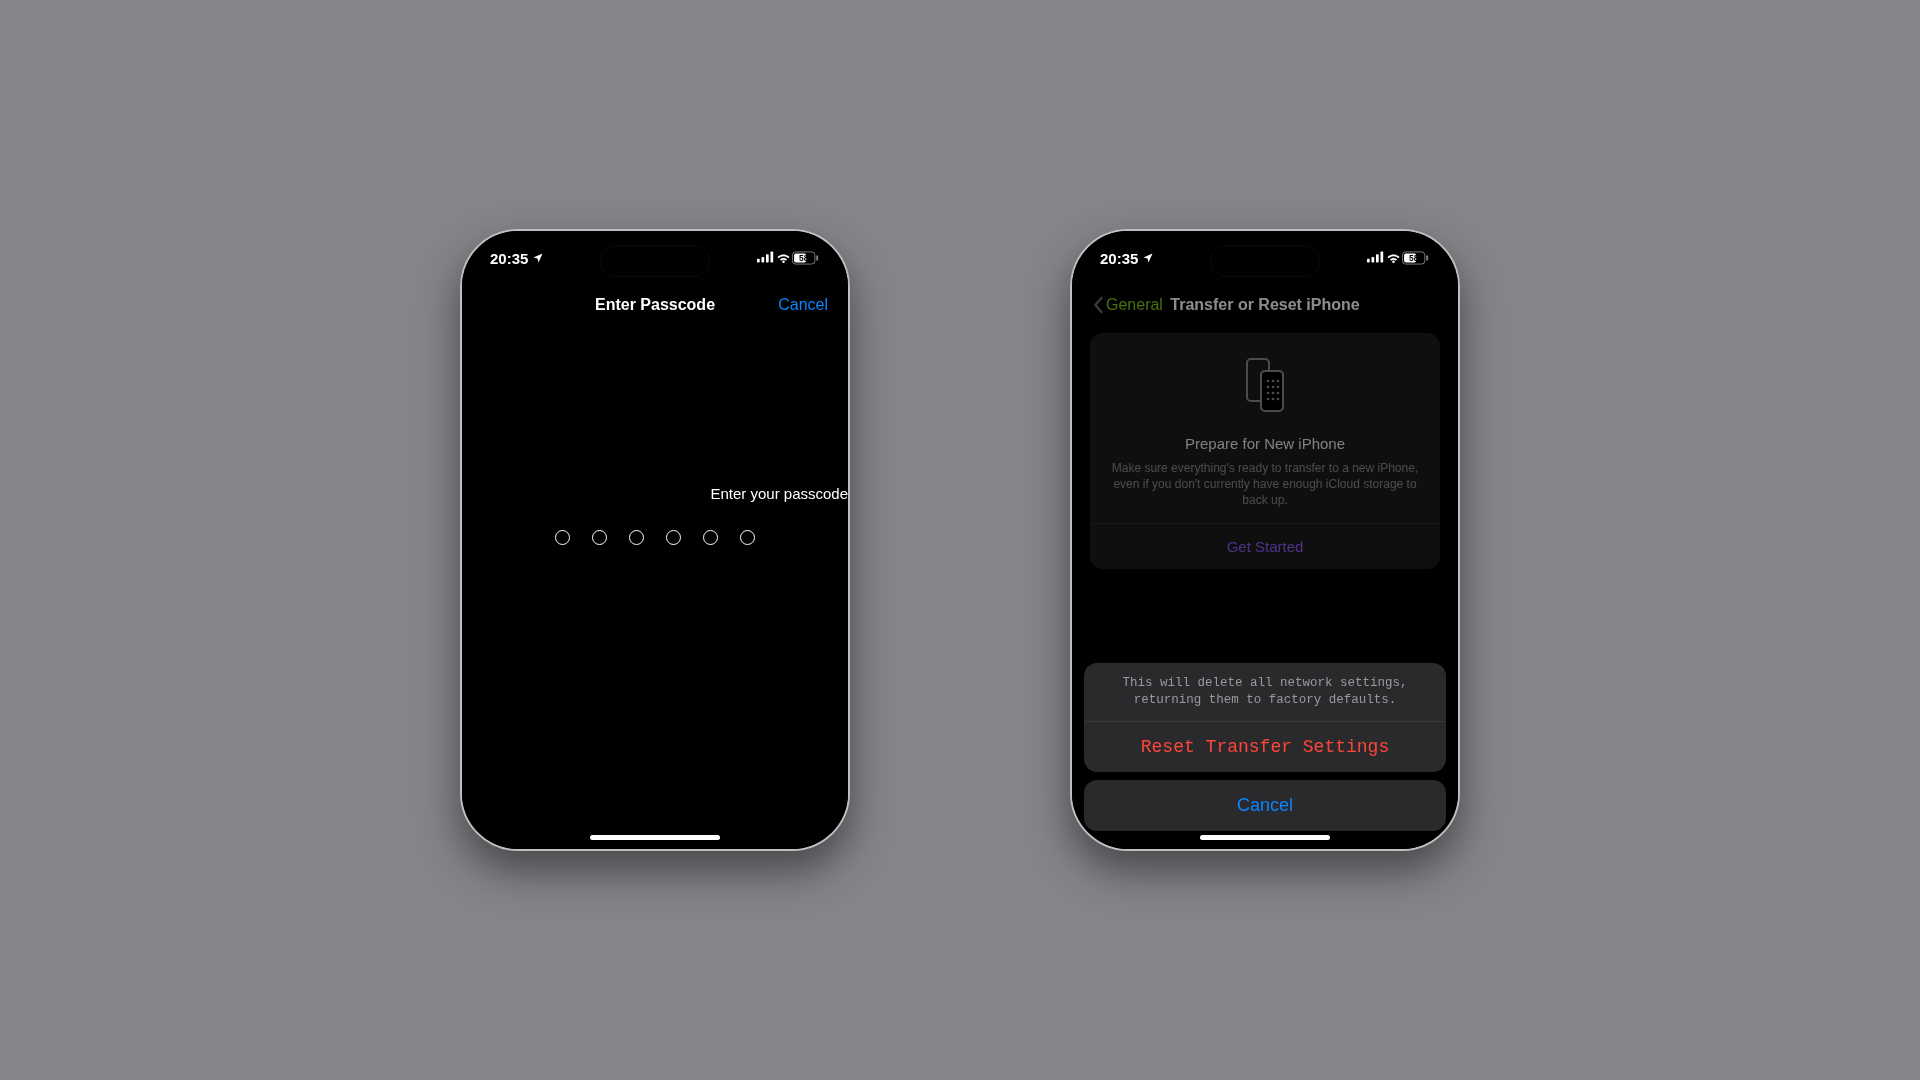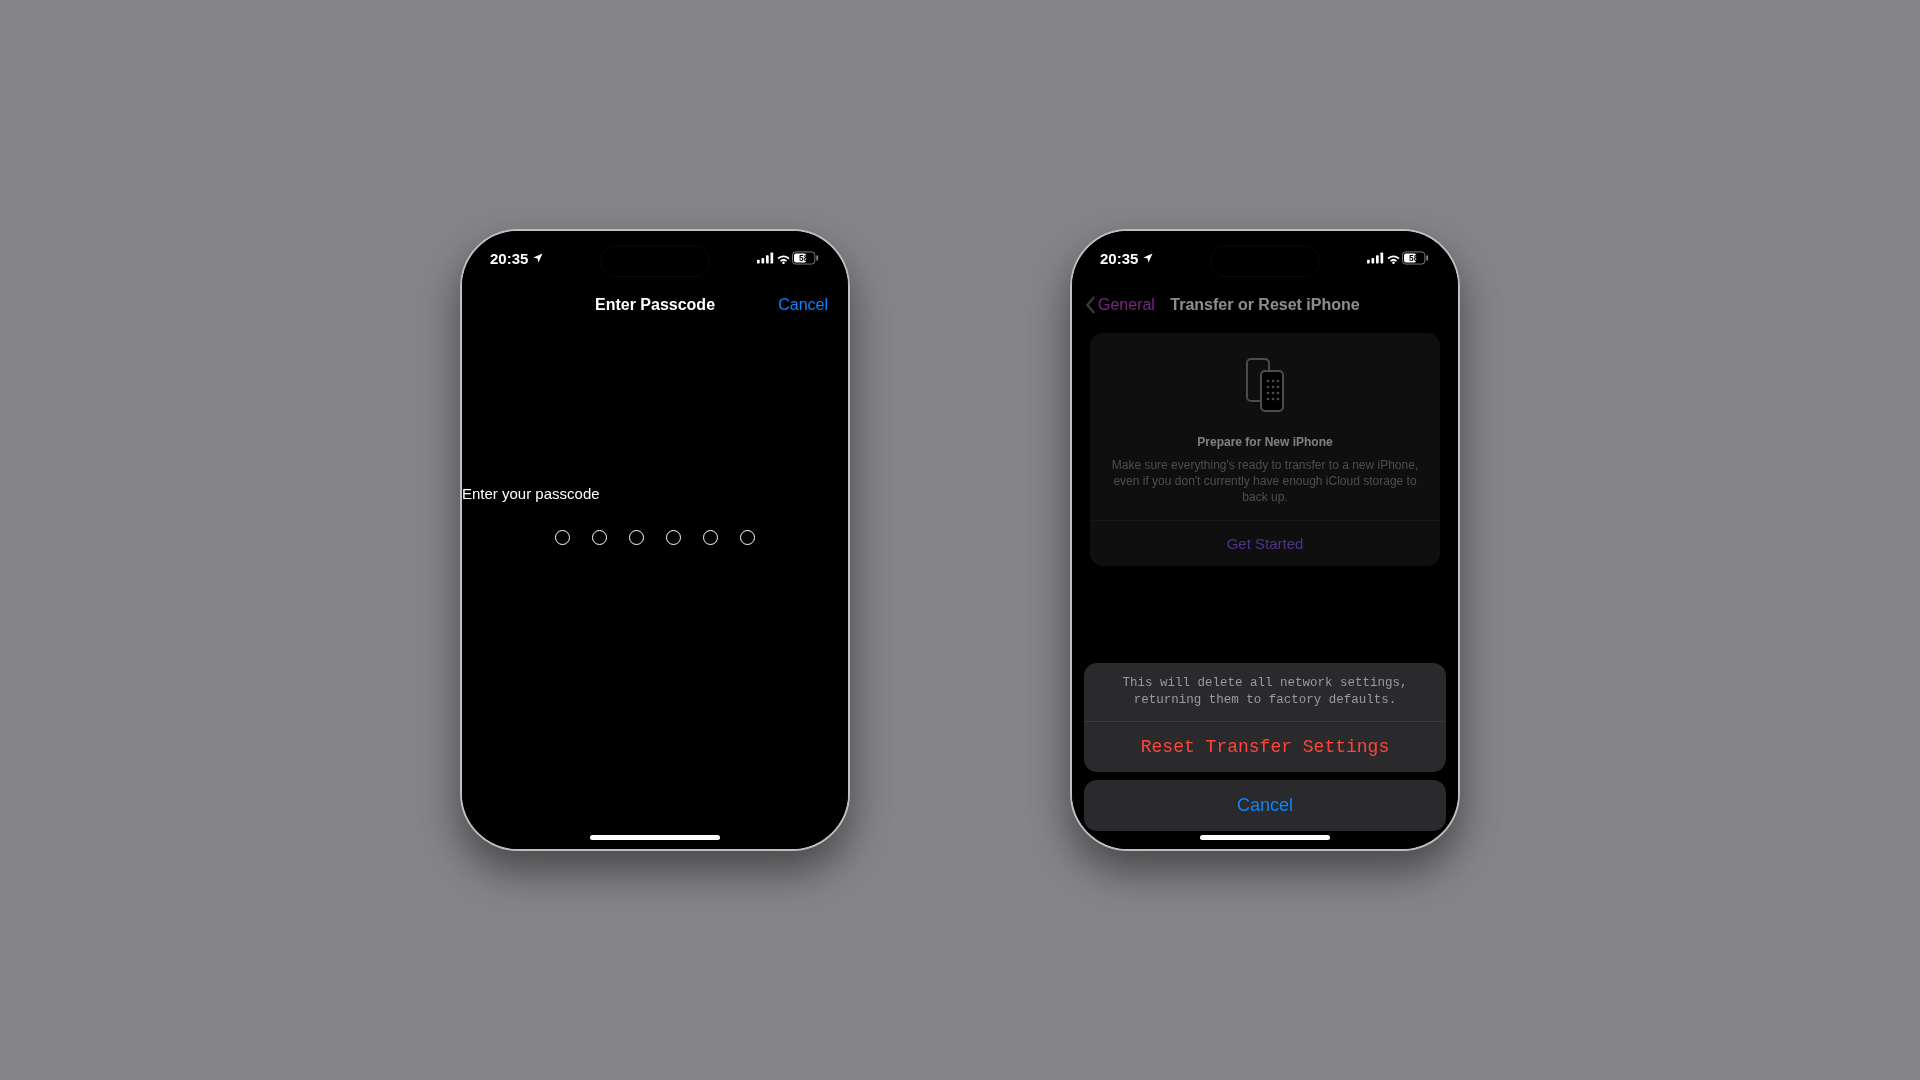--- a/index.html
+++ b/index.html
@@ -50,53 +50,53 @@
     justify-content: space-between;
     align-items: center;
     padding: 0 28px;
     color: #fff;
     font-size: 15px;
     font-weight: 600;
     z-index: 10;
     position: relative;
   }
   .status-left { display: flex; align-items: center; gap: 4px; }
-  .status-right { display: flex; align-items: center; gap: 0; }
+  .status-right { display: flex; align-items: flex-start; gap: 0; }
   .loc-icon svg, .cell-icon svg, .wifi-icon svg, .battery-icon svg { display: block; }
   .nav-bar {
     height: 40px;
     display: flex;
     align-items: center;
     justify-content: center;
     position: relative;
     color: #fff;
   }
   .nav-title { font-weight: 600; font-size: 16px; color: #fff; }
   .nav-right {
     position: absolute;
     right: 20px;
     color: #0a84ff;
     font-size: 16px;
   }
   .nav-left {
     position: absolute;
-    left: 12px;
+    left: 20px;
     display: flex;
     align-items: center;
-    color: #d946ef;
+    color: #84cc16;
     font-size: 16px;
     gap: 2px;
   }
   .chevron-left svg { display: block; }
   .content { flex: 1; position: relative; }
   .passcode-area {
     position: absolute;
     top: 160px;
     left: 0; right: 0;
-    text-align: left;
+    text-align: right;
     color: #fff;
   }
   .passcode-prompt { font-size: 15px; margin-bottom: 28px; }
   .dots { display: flex; justify-content: center; gap: 22px; }
   .dot {
     width: 15px; height: 15px;
     border: 1.5px solid #fff;
     border-radius: 50%;
   }
   .home-indicator {
@@ -114,21 +114,21 @@
   .dimmed { filter: brightness(0.55); }
   .prepare-card {
     margin: 8px 18px 0 18px;
     background: #1c1c1e;
     border-radius: 13px;
     padding: 18px 12px 0 12px;
     text-align: center;
   }
   .prepare-ico { margin: 4px auto 16px auto; width: 54px; height: 60px; display:flex; align-items:center; justify-content:center; }
   .prepare-ico svg { display: block; }
-  .prepare-title { color: #e6e6e8; font-size: 12px; font-weight: 700; margin-bottom: 8px; margin-top: 20px; }
+  .prepare-title { color: #e6e6e8; font-size: 15px; font-weight: 400; margin-bottom: 8px; margin-top: 20px; }
   .prepare-desc { color: #8a8a8e; font-size: 12px; line-height: 1.35; padding: 0 8px; margin-bottom: 14px; }
   .prepare-sep { height: 1px; background: #2c2c2e; margin: 0 -12px; }
   .prepare-cta { color: #8b5cf6; font-size: 15px; padding: 14px 0; }
 
   .action-sheet {
     position: absolute;
     left: 12px; right: 12px;
     bottom: 18px;
     display: flex;
     flex-direction: column;

